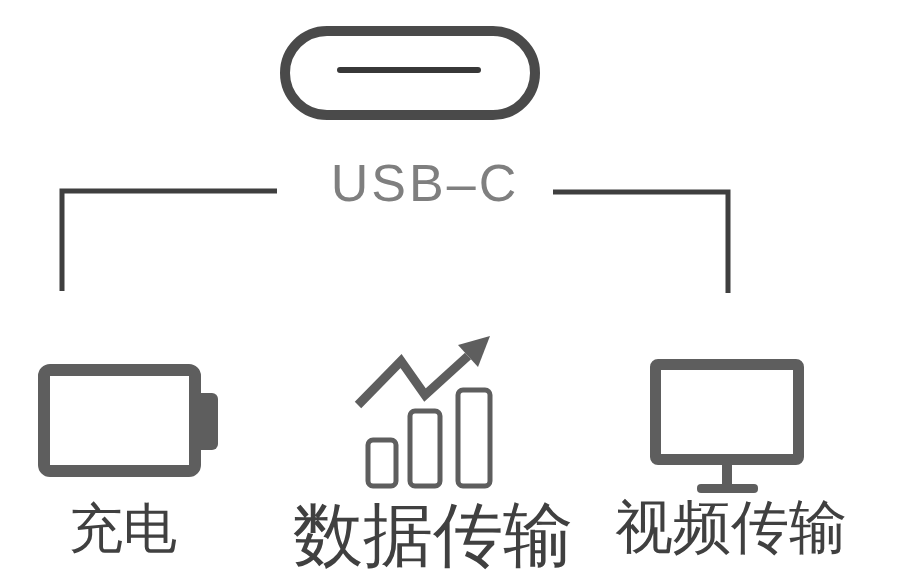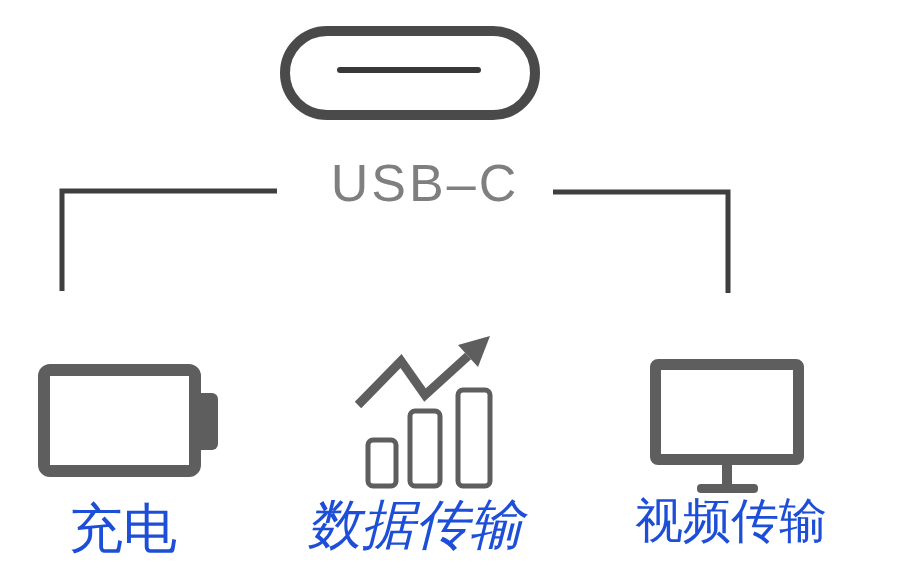--- a/index.html
+++ b/index.html
@@ -78,27 +78,27 @@
   .monitor-base {
     left: 697px; top: 468px;
     width: 61px; height: 9px;
     background: #5e5e5e;
     border-radius: 4px;
   }
 
   
   .feature-label {
     font-family: "Liberation Serif", "DejaVu Serif", serif;
-    color: #1d4ed8;
+    color: #404040;
     text-align: center;
     white-space: nowrap;
   }
   .label-charging { left: 23px;  top: 477px; width: 200px; font-size: 54px; }
-  .label-data     { left: 265px; top: 473px; width: 300px; font-size: 54px; font-style: italic; }
-  .label-video    { left: 581px; top: 473px; width: 300px; font-size: 48px; }
+  .label-data     { left: 283px; top: 473px; width: 300px; font-size: 70px; }
+  .label-video    { left: 581px; top: 473px; width: 300px; font-size: 58px; }
 </style>
 </head>
 <body>
 
 <div id="canvas">
 
   <div class="abs usbc-pill"></div>
   <div class="abs usbc-slot"></div>
 
   <div class="abs usbc-title">USB–C</div>

